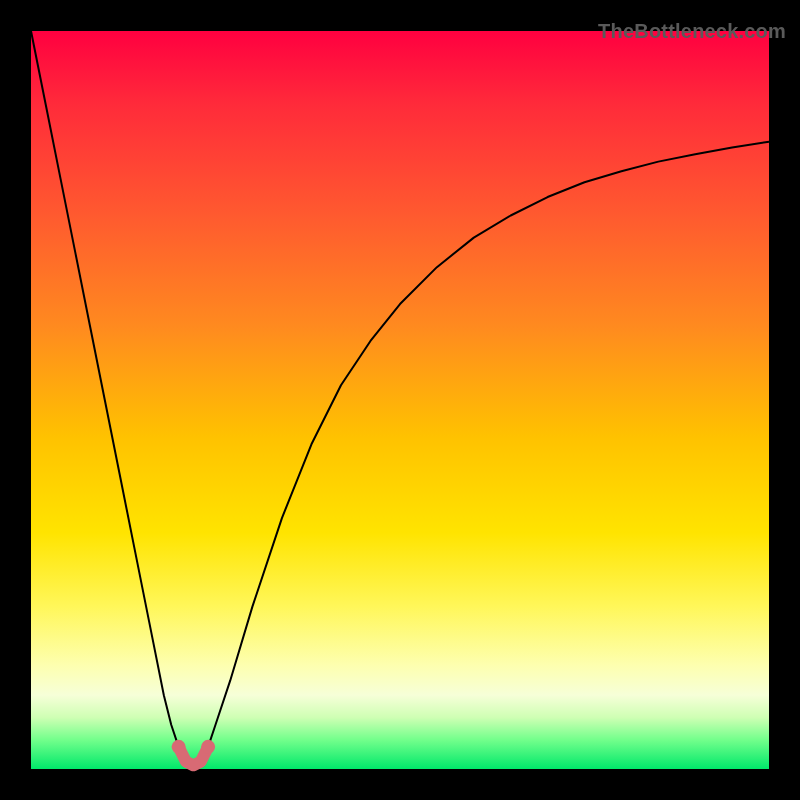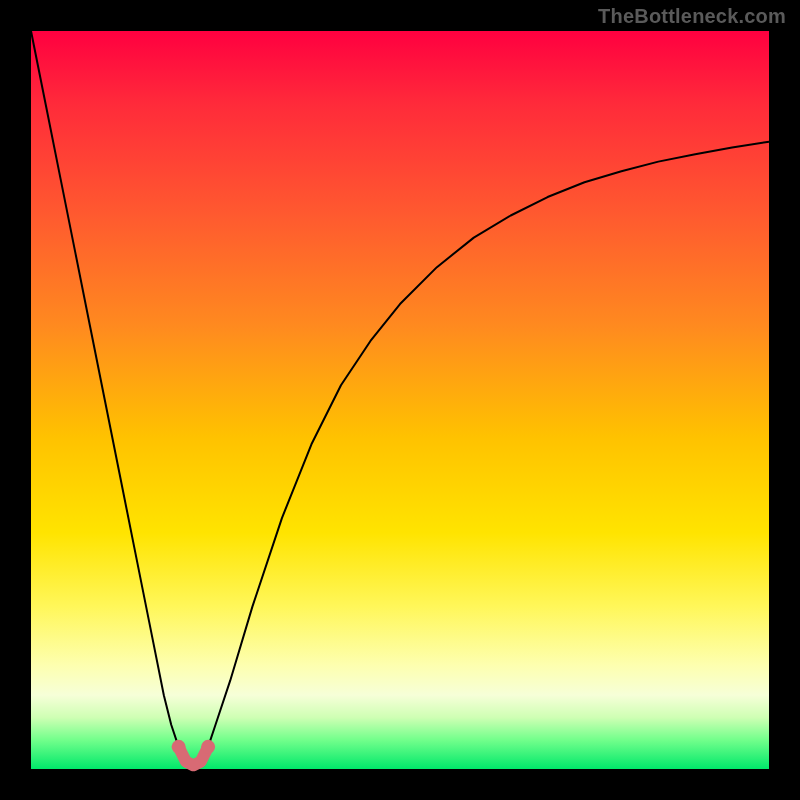--- a/index.html
+++ b/index.html
@@ -26,21 +26,21 @@
       #fff75a 78%,
       #fdffb0 86%,
       #f6ffd8 90%,
       #cfffb4 93%,
       #74ff8c 96%,
       #00e86a 100%
     );
   }
   .watermark {
     position: absolute;
-    top: 5px;
+    top: 20px;
     right: 14px;
     font-family: Arial, Helvetica, sans-serif;
     font-size: 20px;
     font-weight: 600;
     color: #5a5a5a;
     letter-spacing: 0.2px;
     user-select: none;
   }
   svg.curve {
     position: absolute;

